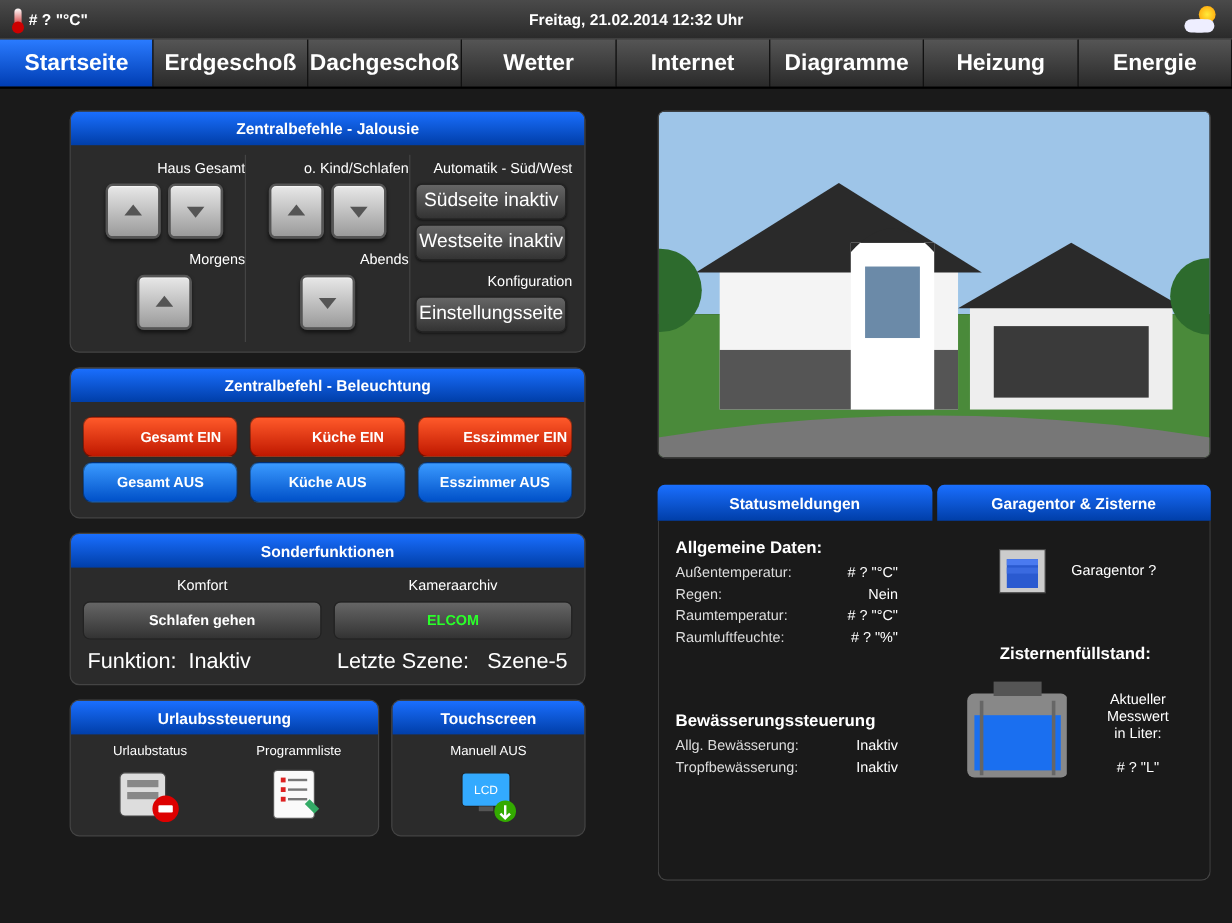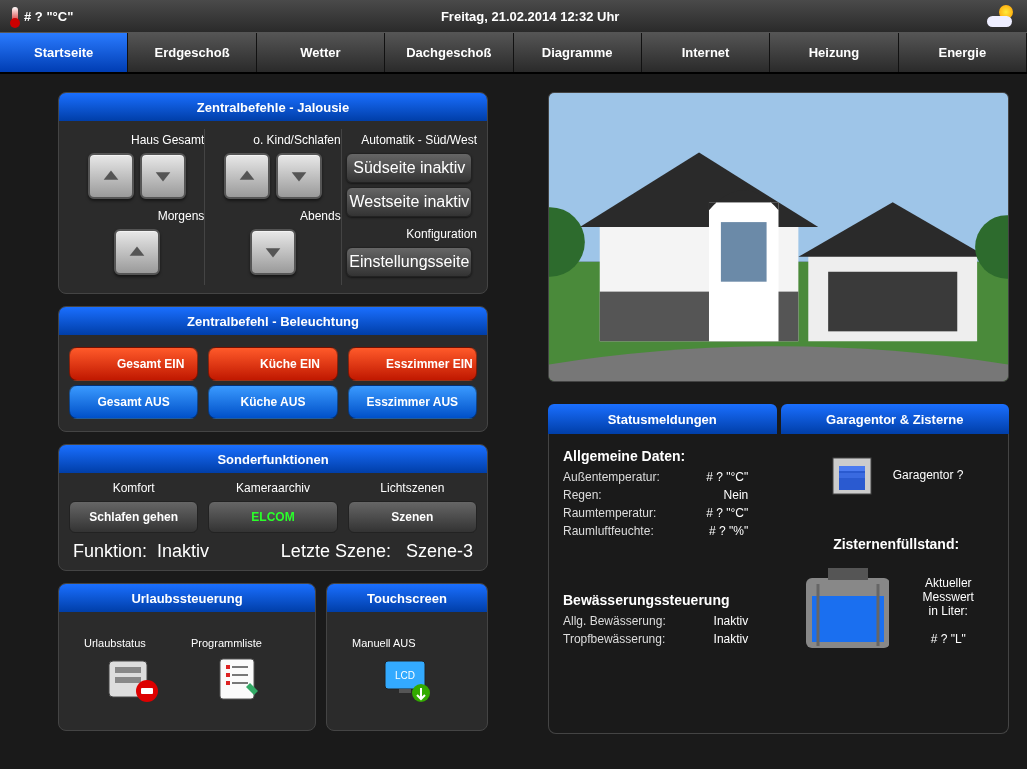--- a/index.html
+++ b/index.html
@@ -33,21 +33,21 @@
     border-top: 1px solid #555;
     border-bottom: 2px solid #000;
   }
   .nav-item {
     flex: 1;
     background: linear-gradient(#555, #2a2a2a);
     border-right: 1px solid #111;
     display: flex;
     align-items: center;
     justify-content: center;
-    font-size: 13px;
+    font-size: 19px;
     font-weight: bold;
     cursor: pointer;
   }
   .nav-item.active {
     background: linear-gradient(#2a7bff, #003db3);
   }
   .main {
     display: flex;
     padding: 18px;
     gap: 20px;
@@ -122,21 +122,21 @@
     border:1px solid #222;
     border-radius:6px;
     display:flex; align-items:center; justify-content:center;
     font-size:12px;
     cursor:pointer;
     font-weight:bold;
   }
   .func-status-row { display:flex; justify-content:space-between; font-size:18px; margin-top:8px; padding: 0 4px;}
   .bottom-row { display:flex; gap:10px; }
   .bot-panel { flex:1; }
-  .bot-items { display:flex; gap:8px; padding:25px; justify-content: space-around;}
+  .bot-items { display:flex; gap:8px; padding:8px; text-align:center; justify-content: space-around;}
   .bot-item { flex:1; }
   .bot-label { font-size:11px; margin-bottom:6px; }
   .bot-icon-box { width:56px; height:50px; margin:0 auto; display:flex; align-items:center; justify-content:center; cursor:pointer;}
   .house-img {
     height: 290px;
     border:1px solid #444;
     border-radius:6px;
     overflow:hidden;
     position:relative;
   }
@@ -181,24 +181,24 @@
   <div>Freitag, 21.02.2014 12:32 Uhr</div>
   <div class="weather-icon">
     <div class="sun"></div>
       <div class="cloud"></div>
   </div>
 </div>
 
 <div class="nav" id="nav">
     <div class="nav-item active">Startseite</div>
     <div class="nav-item">Erdgeschoß</div>
+    <div class="nav-item">Dachgeschoß</div>
     <div class="nav-item">Wetter</div>
-    <div class="nav-item">Dachgeschoß</div>
+    <div class="nav-item">Internet</div>
     <div class="nav-item">Diagramme</div>
-    <div class="nav-item">Internet</div>
     <div class="nav-item">Heizung</div>
     <div class="nav-item">Energie</div>
   </div>
 
 <div class="main">
 
   <div class="col col-left">
 
     <div class="panel">
       <div class="panel-header">Zentralbefehle - Jalousie</div>
@@ -284,28 +284,24 @@
             <div class="func-col">
               <div class="func-label">Komfort</div>
               <div class="func-btn">Schlafen gehen</div>
             </div>
             <div class="func-col">
               <div class="func-label">Kameraarchiv</div>
               <div class="func-btn">
                 <span class="green-text">ELCOM</span>
               </div>
             </div>
-            <div class="func-col">
-              <div class="func-label">Lichtszenen</div>
-              <div class="func-btn">Szenen</div>
-            </div>
           </div>
         <div class="func-status-row">
           <span><span>Funktion:</span>&nbsp;&nbsp;<span>Inaktiv</span></span>
-          <span><span>Letzte Szene:</span>&nbsp;&nbsp;&nbsp;<span>Szene-3</span></span>
+          <span><span>Letzte Szene:</span>&nbsp;&nbsp;&nbsp;<span>Szene-5</span></span>
         </div>
       </div>
     </div>
 
     <div class="bottom-row">
       <div class="panel bot-panel" style="flex:1.6;">
         <div class="panel-header">Urlaubssteuerung</div>
         <div class="bot-items">
           <div class="bot-item">
             <div class="bot-label">Urlaubstatus</div>

